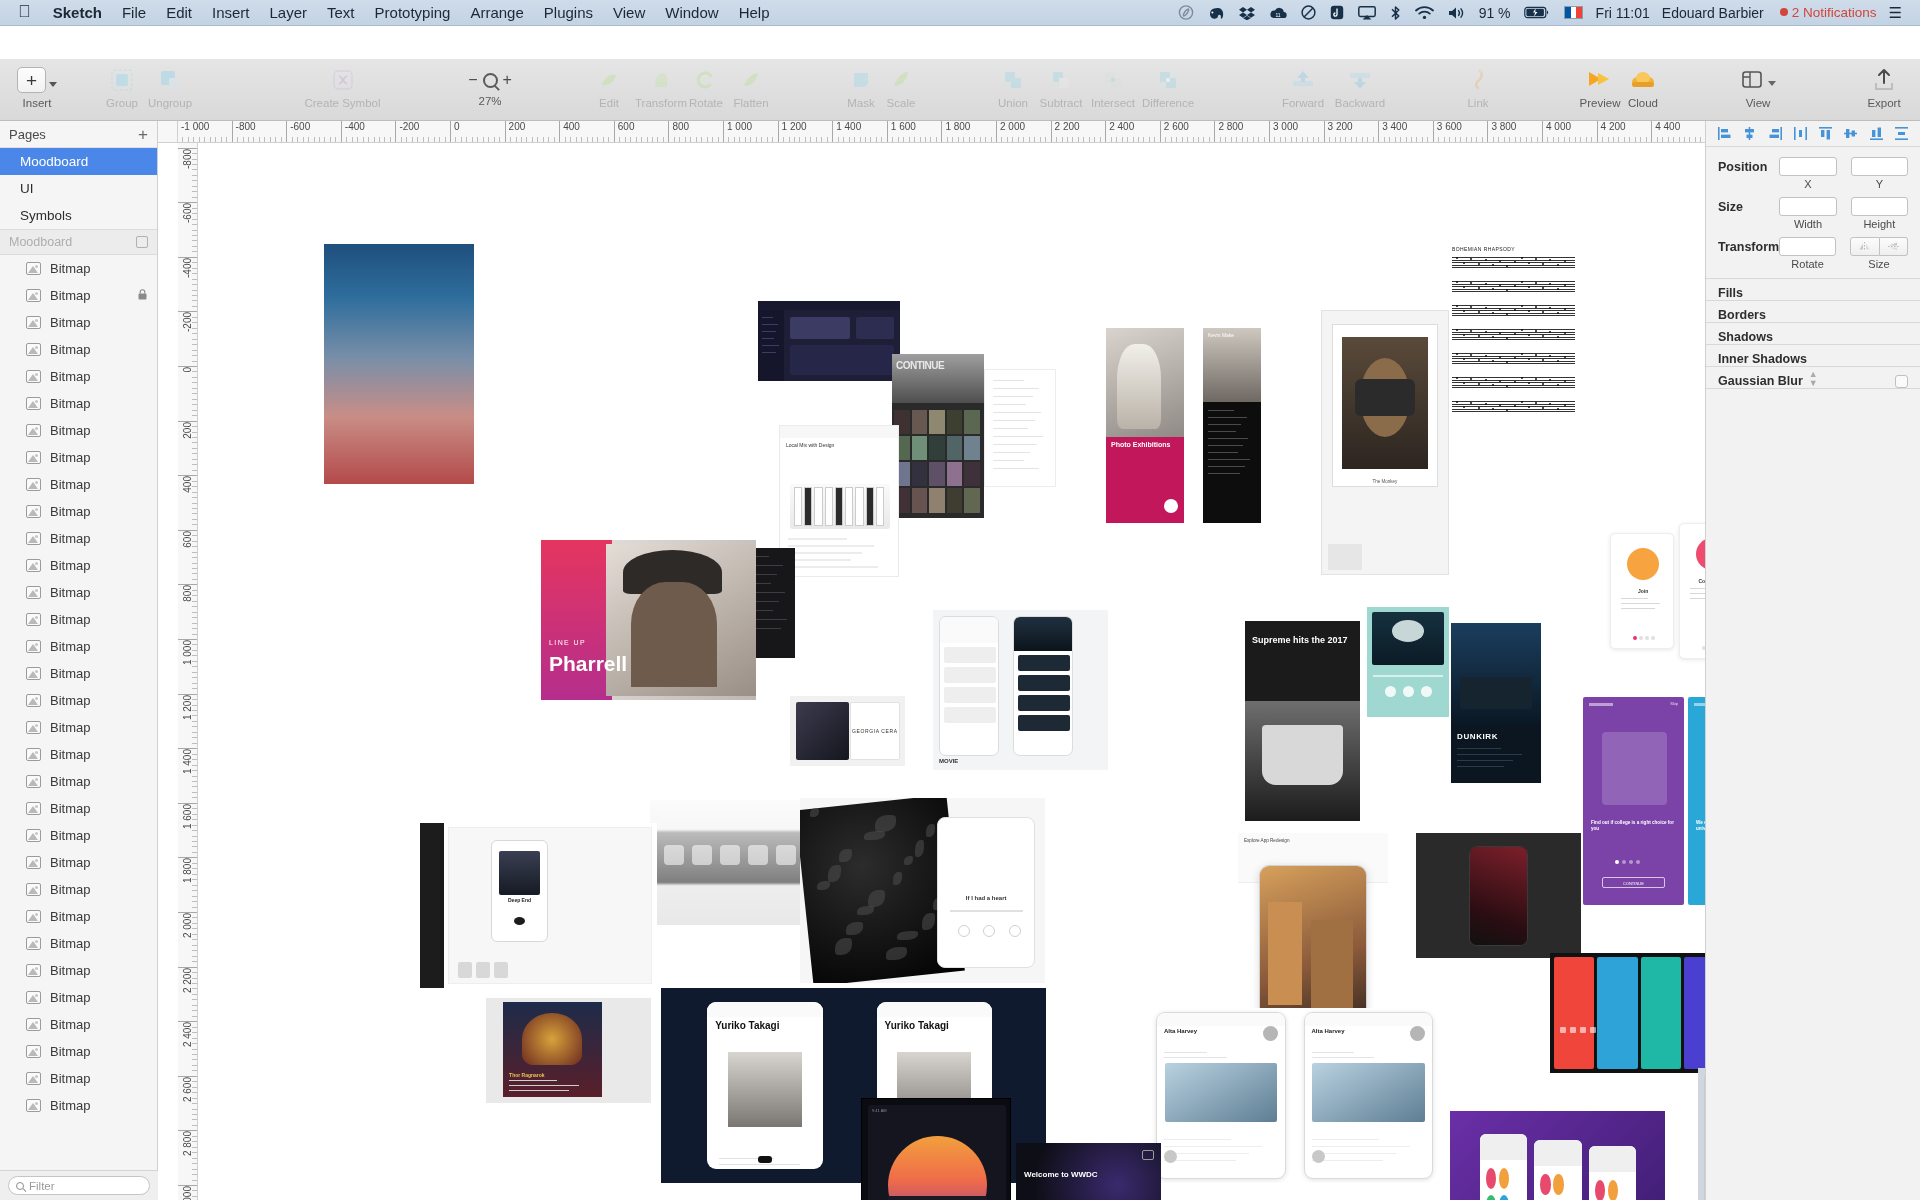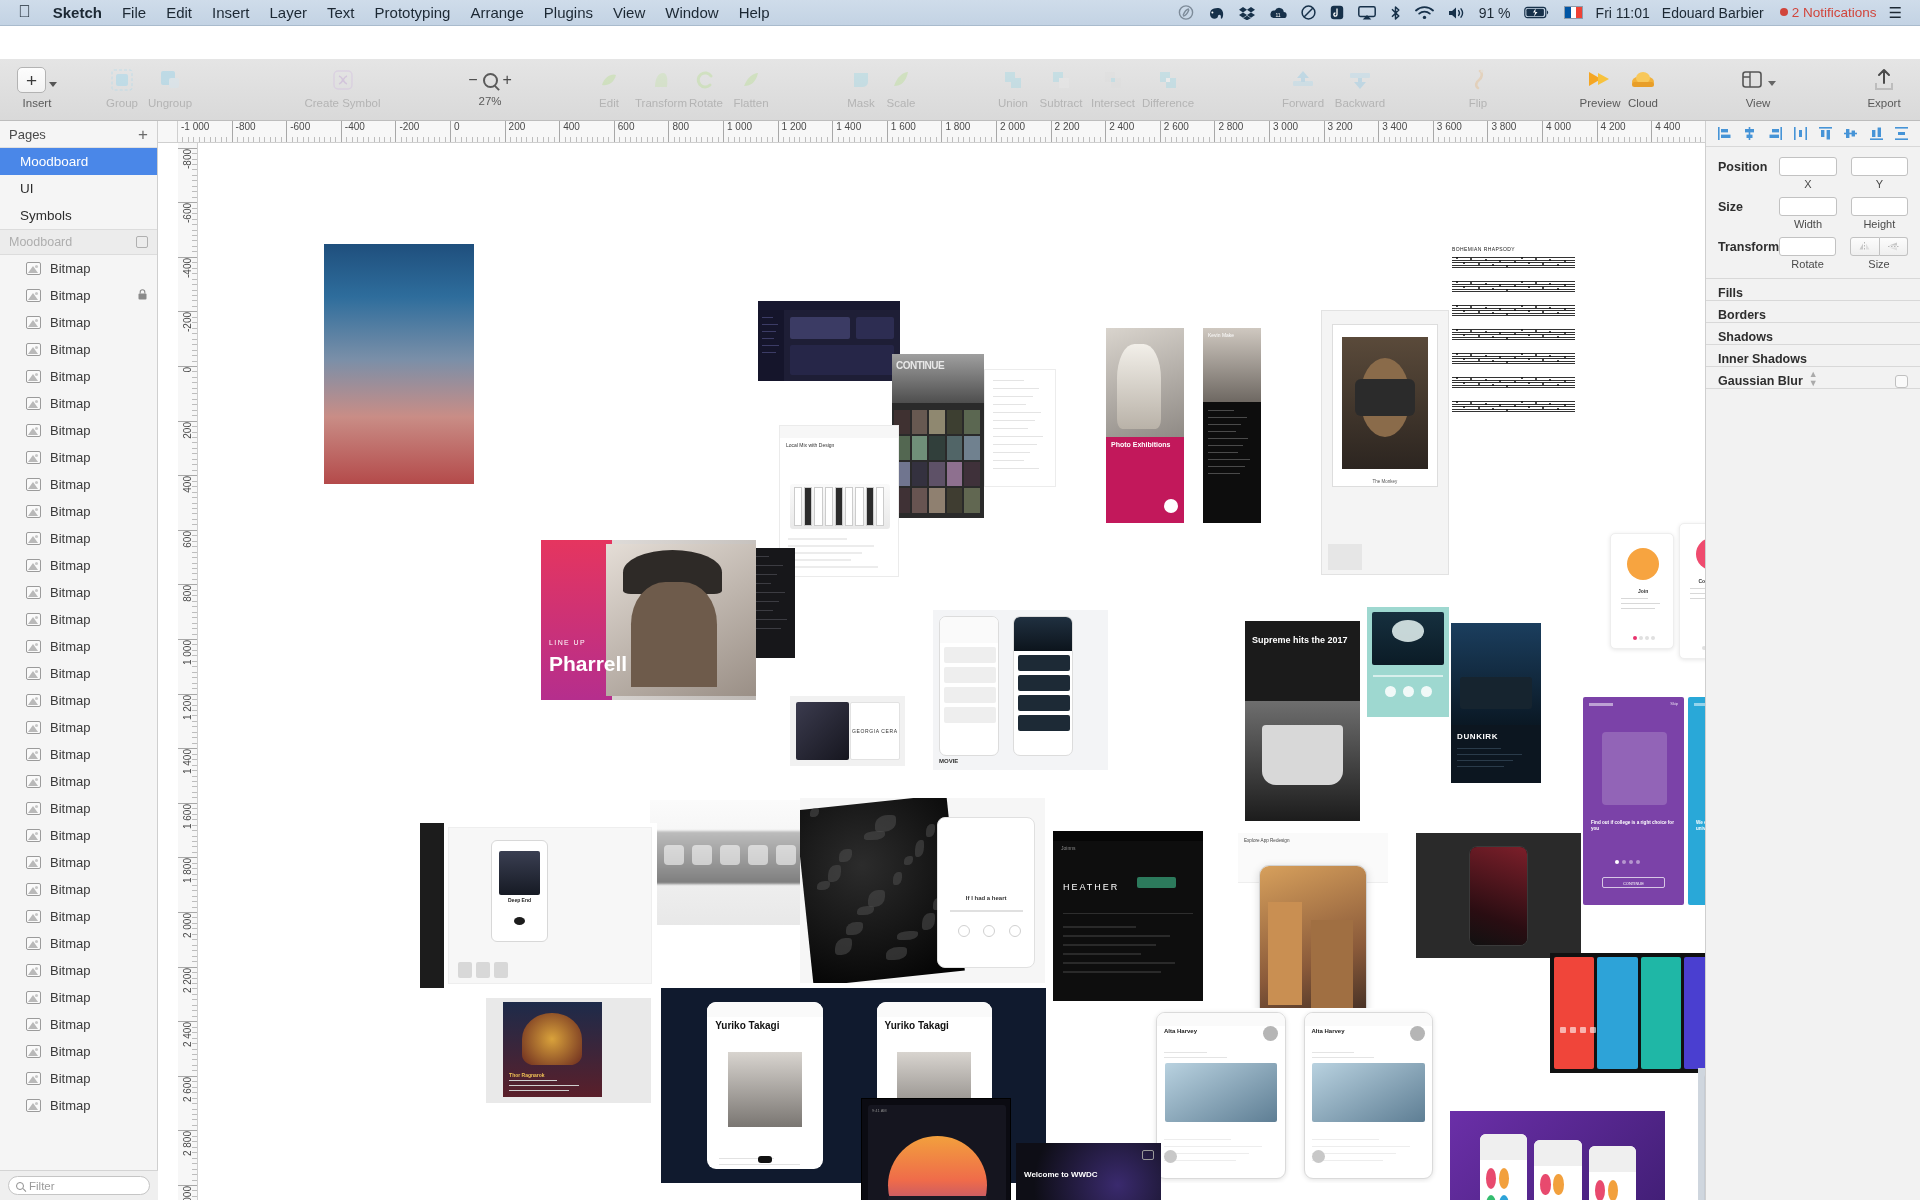--- a/index.html
+++ b/index.html
@@ -400,21 +400,21 @@
       <div class="tb-lbl">Backward</div>
     </div>
 
     <div class="tb-item dim" style="left:1455px;width:46px">
       <div class="tb-ico">
           <svg width="20" height="24" viewBox="0 0 20 24">
             <path d="M12 3c3 2 2 7-1 9s-4 6-1 8" stroke="#e8b273" stroke-width="2.6" fill="none" stroke-linecap="round"></path>
             <circle cx="14" cy="3" r="1.6" fill="#e8d7c0"></circle>
           </svg>
         </div>
-      <div class="tb-lbl">Flip</div>
+      <div class="tb-lbl">Link</div>
     </div>
 
     <div class="tb-item" style="left:1572px;width:56px">
       <div class="tb-ico">
           <svg width="28" height="24" viewBox="0 0 28 24">
             <path d="M3 4l12 7-12 7z" fill="#f5a623"></path>
             <path d="M12 5l11 6-11 6z" fill="#f7c23d"></path>
           </svg>
         </div>
       <div class="tb-lbl">Preview</div>
@@ -1584,33 +1584,20 @@
         <div style="position: absolute; left: 28.44px; top: 4px; width: 203.82px; height: 157px; background: rgb(247, 247, 247); border: 1px solid rgb(238, 238, 238);"></div>
         <div style="position: absolute; left: 71.1px; top: 16.5px; width: 56.88px; height: 102.3px; background: rgb(255, 255, 255); border: 1px solid rgb(216, 216, 216); border-radius: 6px;">
           <div style="position: absolute; left: 12%; top: 10%; width: 76%; height: 44%; background: linear-gradient(rgb(58, 63, 82), rgb(22, 26, 36)); border-radius: 2px;"></div>
           <div style="position: absolute; left: 0px; top: 56%; width: 100%; text-align: center; font-size: 5px; font-weight: bold; color: rgb(34, 34, 34);">Deep End</div>
           <div style="position: absolute; left: 40%; top: 76%; width: 20%; height: 8%; border-radius: 50%; background: rgb(28, 28, 28);"></div>
         </div>
         <div style="position: absolute; left: 38.44px; top: 139px; width: 14px; height: 16px; background: rgb(216, 216, 216); border-radius: 2px;"></div>
         <div style="position: absolute; left: 56.44px; top: 139px; width: 14px; height: 16px; background: rgb(216, 216, 216); border-radius: 2px;"></div>
         <div style="position: absolute; left: 74.44px; top: 139px; width: 14px; height: 16px; background: rgb(216, 216, 216); border-radius: 2px;"></div>
       </div>
-      <div class="art" style="left: 855px; top: 688px; width: 150px; height: 170px; background: rgb(14, 14, 14);">
-        <div style="position: absolute; left: 0px; top: 0px; width: 100%; height: 10px; background: rgb(6, 6, 6);"></div>
-        <div style="position: absolute; left: 8px; top: 14px; font-size: 5px; color: rgb(138, 138, 138);">Joinns</div>
-        <div style="position: absolute; left: 10px; top: 51px; font-size: 9px; letter-spacing: 2px; color: rgb(255, 255, 255);">HEATHER</div>
-        <div style="position: absolute; left: 84px; top: 45.9px; width: 39px; height: 11px; background: rgb(44, 122, 92); border-radius: 2px;"></div>
-        <div style="position: absolute; left: 10px; top: 81.6px; width: 130px; height: 1px; background: rgb(46, 46, 46);"></div>
-        <div style="position: absolute; left: 10px; top: 95.2px; width: 73.2px; height: 1.4px; background: rgb(42, 42, 42);"></div>
-        <div style="position: absolute; left: 10px; top: 104.2px; width: 107.36px; height: 1.4px; background: rgb(42, 42, 42);"></div>
-        <div style="position: absolute; left: 10px; top: 113.2px; width: 92.72px; height: 1.4px; background: rgb(42, 42, 42);"></div>
-        <div style="position: absolute; left: 10px; top: 122.2px; width: 78.08px; height: 1.4px; background: rgb(42, 42, 42);"></div>
-        <div style="position: absolute; left: 10px; top: 131.2px; width: 112.24px; height: 1.4px; background: rgb(42, 42, 42);"></div>
-        <div style="position: absolute; left: 10px; top: 140.2px; width: 97.6px; height: 1.4px; background: rgb(42, 42, 42);"></div>
-      </div>
       <div class="art" style="left: 1040px; top: 690px; width: 150px; height: 360px; background: rgb(255, 255, 255);">
         <div style="position: absolute; left: 0px; top: 0px; width: 100%; height: 50.4px; background: rgb(250, 250, 250); border-bottom: 1px solid rgb(238, 238, 238);"></div>
         <div style="position: absolute; left: 6px; top: 5px; font-size: 4.6px; color: rgb(68, 68, 68);">Explore App Redesign</div>
         <div style="position: absolute; left: 21px; top: 32.4px; width: 108px; height: 302.4px; background: rgb(255, 255, 255); border: 1px solid rgb(210, 210, 210); border-radius: 10px; overflow: hidden; box-shadow: rgba(0, 0, 0, 0.15) 0px 2px 8px;">
           <div style="position: absolute; left: 0px; top: 0px; width: 100%; height: 52%; background: linear-gradient(160deg, rgb(215, 160, 92), rgb(138, 90, 58) 60%, rgb(58, 42, 34));"></div>
           <div style="position: absolute; left: 8%; top: 12%; width: 32%; height: 34%; background: rgb(201, 143, 82);"></div>
           <div style="position: absolute; left: 48%; top: 18%; width: 40%; height: 30%; background: rgb(160, 111, 66);"></div>
           <div style="position: absolute; left: 7px; top: 56%; width: 82%; font-size: 6px; font-weight: bold; color: rgb(34, 34, 34); line-height: 8px;">Madrid city tour for designers</div>
           <div style="position: absolute; left: 7px; top: 252px; width: 50.4px; height: 1.4px; background: rgb(230, 230, 230);"></div>
           <div style="position: absolute; left: 7px; top: 259px; width: 73.92px; height: 1.4px; background: rgb(230, 230, 230);"></div>

